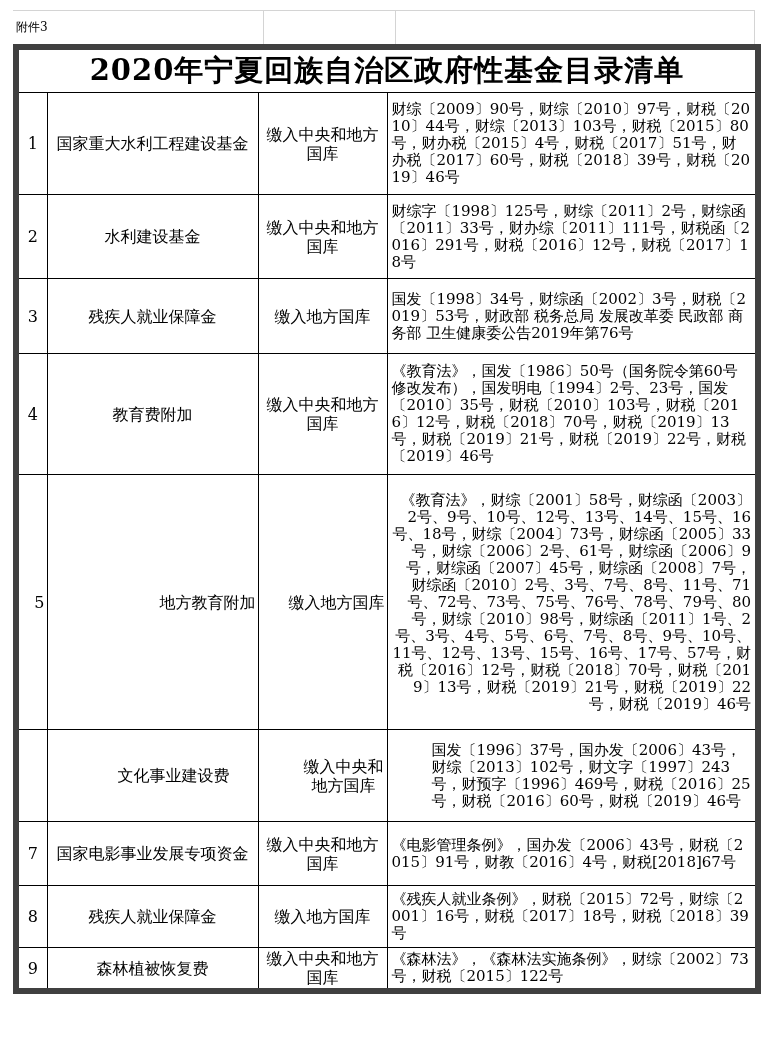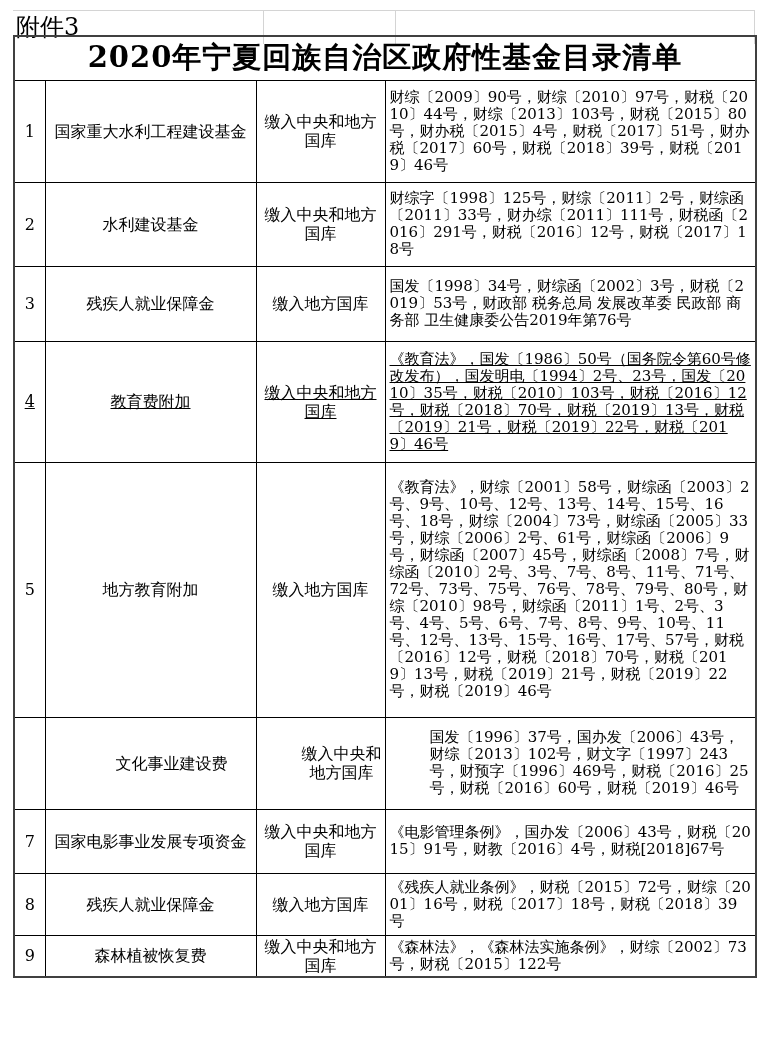--- a/index.html
+++ b/index.html
@@ -31,33 +31,33 @@
     width: 0;
     border-left: 1px solid #d4d4d4;
   }
   .annex-strip .gv1 { left: 250px; }
   .annex-strip .gv2 { left: 382px; }
   .annex-strip .gv3 { left: 741px; }
   .annex-label {
     position: absolute;
     left: 3px;
     top: 4px;
-    font-size: 24px;
+    font-size: 12px;
     line-height: 24px;
     white-space: nowrap;
   }
   
   table.fund-table {
     position: absolute;
     left: 13px;
-    top: 35px;
+    top: 44px;
     width: 742px;
     border-collapse: collapse;
     table-layout: fixed;
-    border: 2px solid #404040;
+    border: 6px solid #404040;
   }
   .fund-table td, .fund-table th {
     border: 1px solid #000000;
     vertical-align: middle;
     box-sizing: border-box;
     padding: 1px 2px;
     overflow: hidden;
   }
   .title-cell {
     height: 44px;
@@ -83,22 +83,22 @@
     font-size: 15px;
     line-height: 17px;
     text-align: left;
     padding: 1px 4px;
     word-break: break-all;
   }
   
   tr.r1 td { height: 102px; margin-top: 30px; }
   tr.r2 td { height: 84px; }
   tr.r3 td { height: 75px; }
-  tr.r4 td { height: 121px; text-decoration: underline; }
-  tr.r5 td { height: 255px; }
+  tr.r4 td { height: 121px; }
+  tr.r5 td { height: 255px; text-align: right; }
   tr.r6 td { height: 92px; padding-left: 44px; }
   tr.r7 td { height: 64px; }
   tr.r8 td { height: 62px; }
   tr.r9 td { height: 42px; }
 </style>
 </head>
 <body>
 
 <div class="annex-strip">
   <span class="grid-v gv1"></span>

